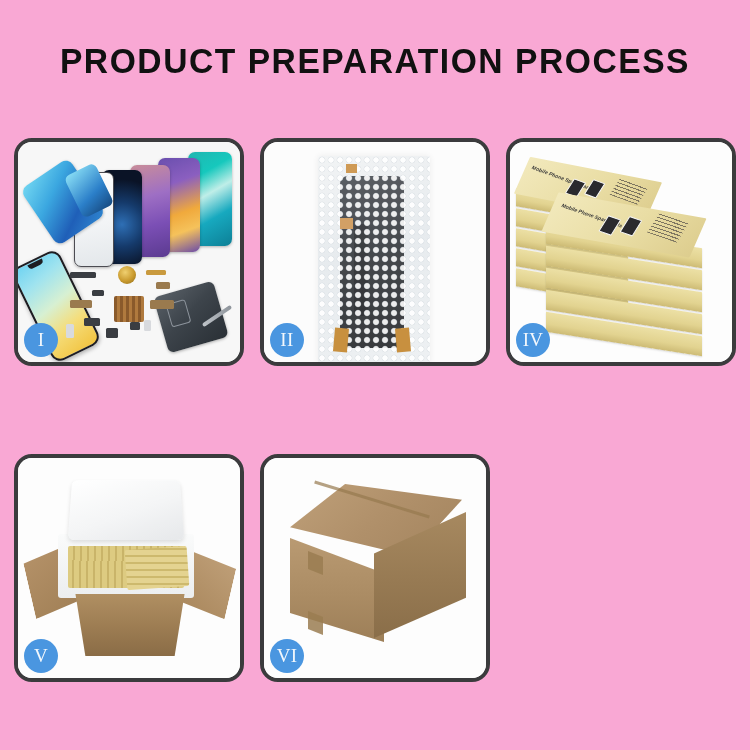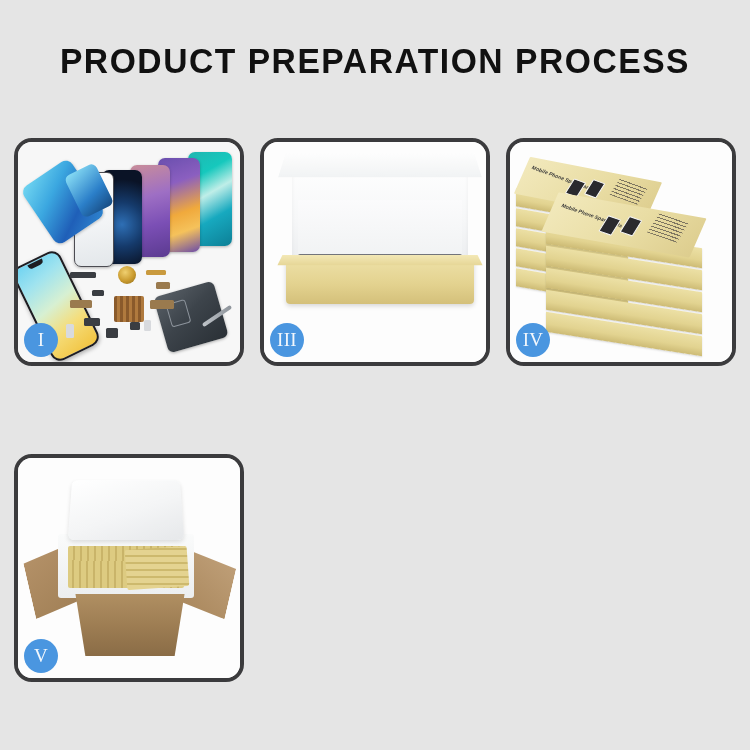--- a/index.html
+++ b/index.html
@@ -9,21 +9,21 @@
     height: 750px;
     background: #ffffff;
     font-family: "Liberation Sans", sans-serif;
     overflow: hidden;
   }
 
   .page {
     position: relative;
     width: 750px;
     height: 750px;
-    background: #e5e5e5;
+    background: #f9a8d4;
   }
 
   
   .header {
     position: absolute;
     top: 40px;
     left: 0;
     width: 750px;
     text-align: center;
   }
@@ -387,31 +387,35 @@
         <div class="part white" style="left:48px;  top:182px; width:8px;  height:14px;"></div>
         <div class="part dark" style="left:88px;  top:186px; width:12px; height:10px;"></div>
         <div class="part dark" style="left:112px; top:180px; width:10px; height:8px;"></div>
         <div class="part white" style="left:126px; top:178px; width:7px;  height:11px;"></div>
         <div class="part dark" style="left:74px;  top:148px; width:12px; height:6px;"></div>
         <div class="tweezer"></div>
       </div>
       <div class="badge">I</div>
     </div>
 
-
     <div class="panel">
       <div class="panel-stage">
-        <div class="p3-bg"></div>
-        <div class="foam-lid"></div>
-        <div class="foam-body"></div>
-        <div class="grayfoam"></div>
-        <div class="box-yellow-open"></div>
+        <div class="p2-bg"></div>
+        <div class="bubblepack">
+          <div class="screen-inner"></div>
+          <div class="bubbles"></div>
+          <div class="tape-a"></div>
+          <div class="tape-b"></div>
+          <div class="tape-c"></div>
+          <div class="tape-d"></div>
+        </div>
       </div>
-      <div class="badge">III</div>
+      <div class="badge">II</div>
     </div>
+
 
     <div class="panel">
       <div class="panel-stage">
         <div class="p4-bg"></div>
         <div class="stackwrap">
 
           <div class="ybox" style="left:0px;  top:38px;  width:112px; height:18px; transform:skewY(10deg);"></div>
           <div class="ybox" style="left:0px;  top:58px;  width:112px; height:18px; transform:skewY(10deg);"></div>
           <div class="ybox" style="left:0px;  top:78px;  width:112px; height:18px; transform:skewY(10deg);"></div>
           <div class="ybox" style="left:0px;  top:98px;  width:112px; height:18px; transform:skewY(10deg);"></div>
@@ -449,15 +453,27 @@
         <div class="flap-right"></div>
         <div class="styro-rim"></div>
         <div class="inner-yellow"></div>
         <div class="inner-yellow2"></div>
         <div class="carton-body"></div>
         <div class="styro-lid"></div>
       </div>
       <div class="badge">V</div>
     </div>
 
+    <div class="panel">
+      <div class="panel-stage">
+        <div class="p6-bg"></div>
+        <div class="c6-top"></div>
+        <div class="c6-front"></div>
+        <div class="c6-side"></div>
+        <div class="c6-seam"></div>
+        <div class="c6-tape1"></div>
+        <div class="c6-tape2"></div>
+      </div>
+      <div class="badge">VI</div>
+    </div>
 
   </div>
 </div>
 
 </body></html>

